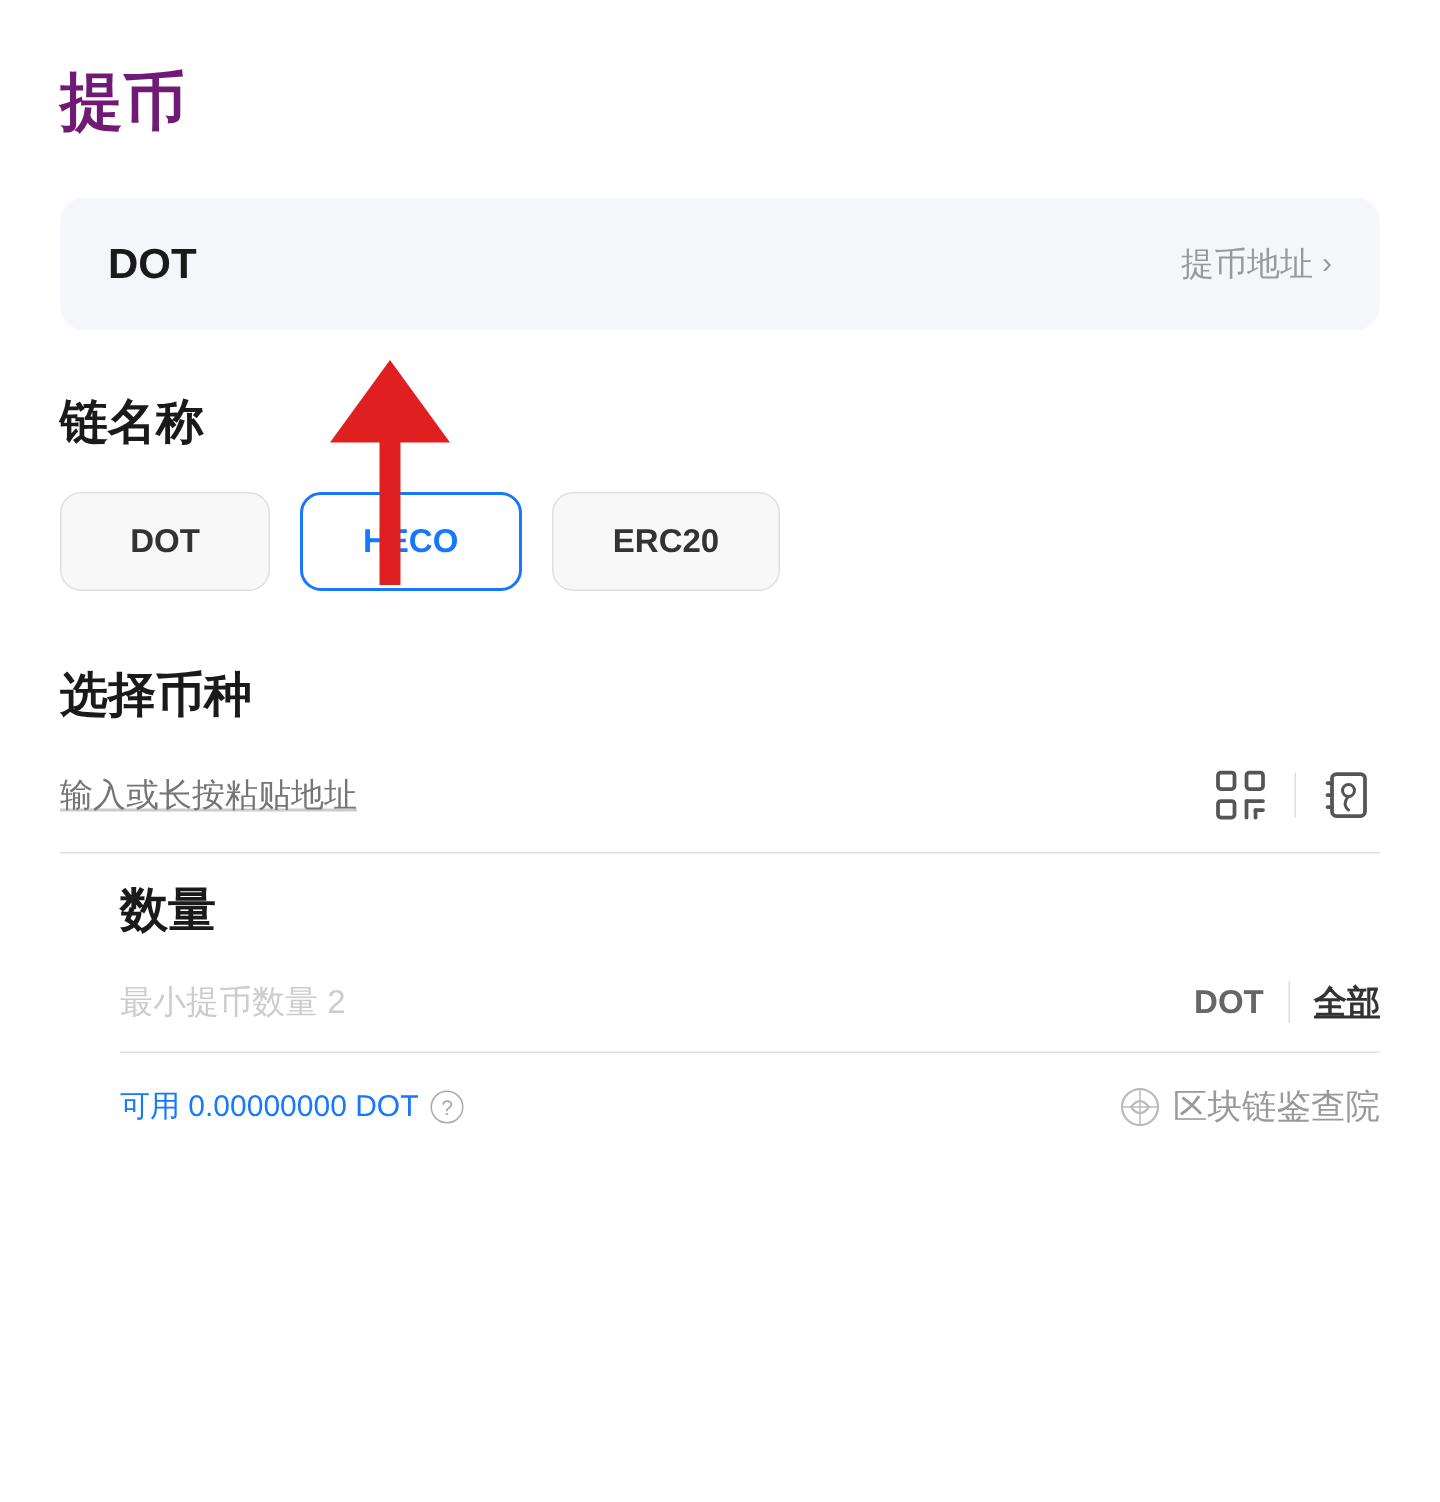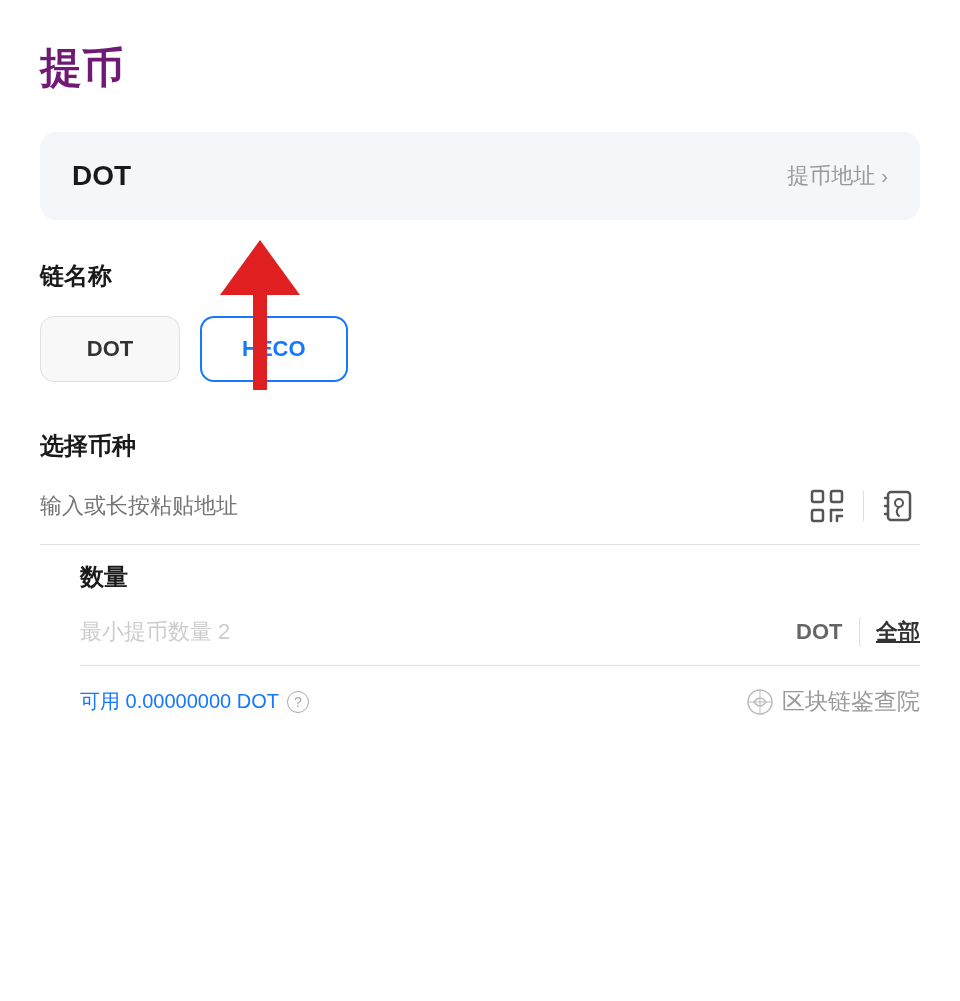--- a/index.html
+++ b/index.html
@@ -50,21 +50,21 @@
       border: none;
       cursor: pointer;
     }
 
     .chevron-right {
       font-size: 20px;
       color: #999;
     }
 
     .section-label {
-      font-size: 24px;
+      font-size: 32px;
       font-weight: 600;
       color: #1a1a1a;
       margin-bottom: 24px;
     }
 
     .chain-options {
       display: flex;
       gap: 20px;
       margin-bottom: 48px;
     }
@@ -108,20 +108,21 @@
       gap: 16px;
     }
 
     .address-input {
       flex: 1;
       font-size: 22px;
       color: #ccc;
       border: none;
       outline: none;
       background: transparent;
+      text-decoration: underline;
     }
 
     .address-icons {
       display: flex;
       align-items: center;
       gap: 16px;
     }
 
     .icon-divider {
       width: 1.5px;
@@ -250,20 +251,23 @@
 
 <div class="section-block chain-section">
   <div class="section-label">链名称</div>
 
   <div class="chain-options">
     <button class="chain-btn">
       <span>DOT</span>
     </button>
     <button class="chain-btn active">
       <span>HECO</span>
+    </button>
+    <button class="chain-btn">
+      <span>ERC20</span>
     </button>
   </div>
 
   <div class="arrow-svg-wrapper">
     <svg width="120" height="160" viewBox="0 0 120 160" fill="none" xmlns="http://www.w3.org/2000/svg">
 
       <line x1="60" y1="160" x2="60" y2="50" stroke="#e02020" stroke-width="14" stroke-linecap="round"></line>
 
       <polygon points="60,10 20,65 100,65" fill="#e02020"></polygon>
     </svg>

